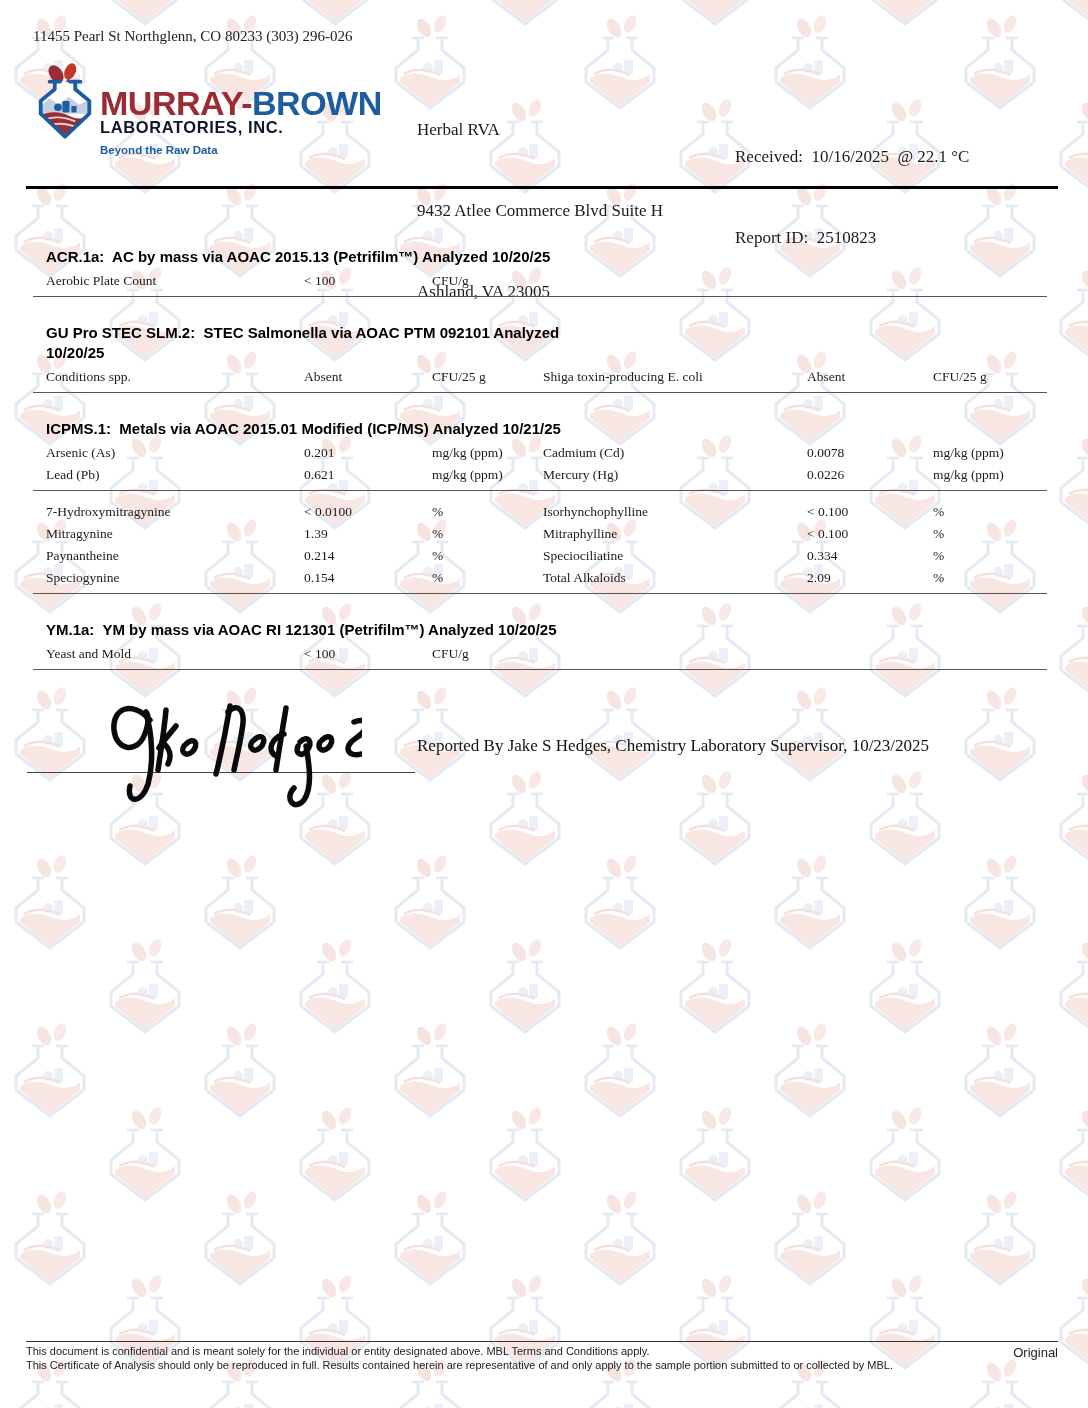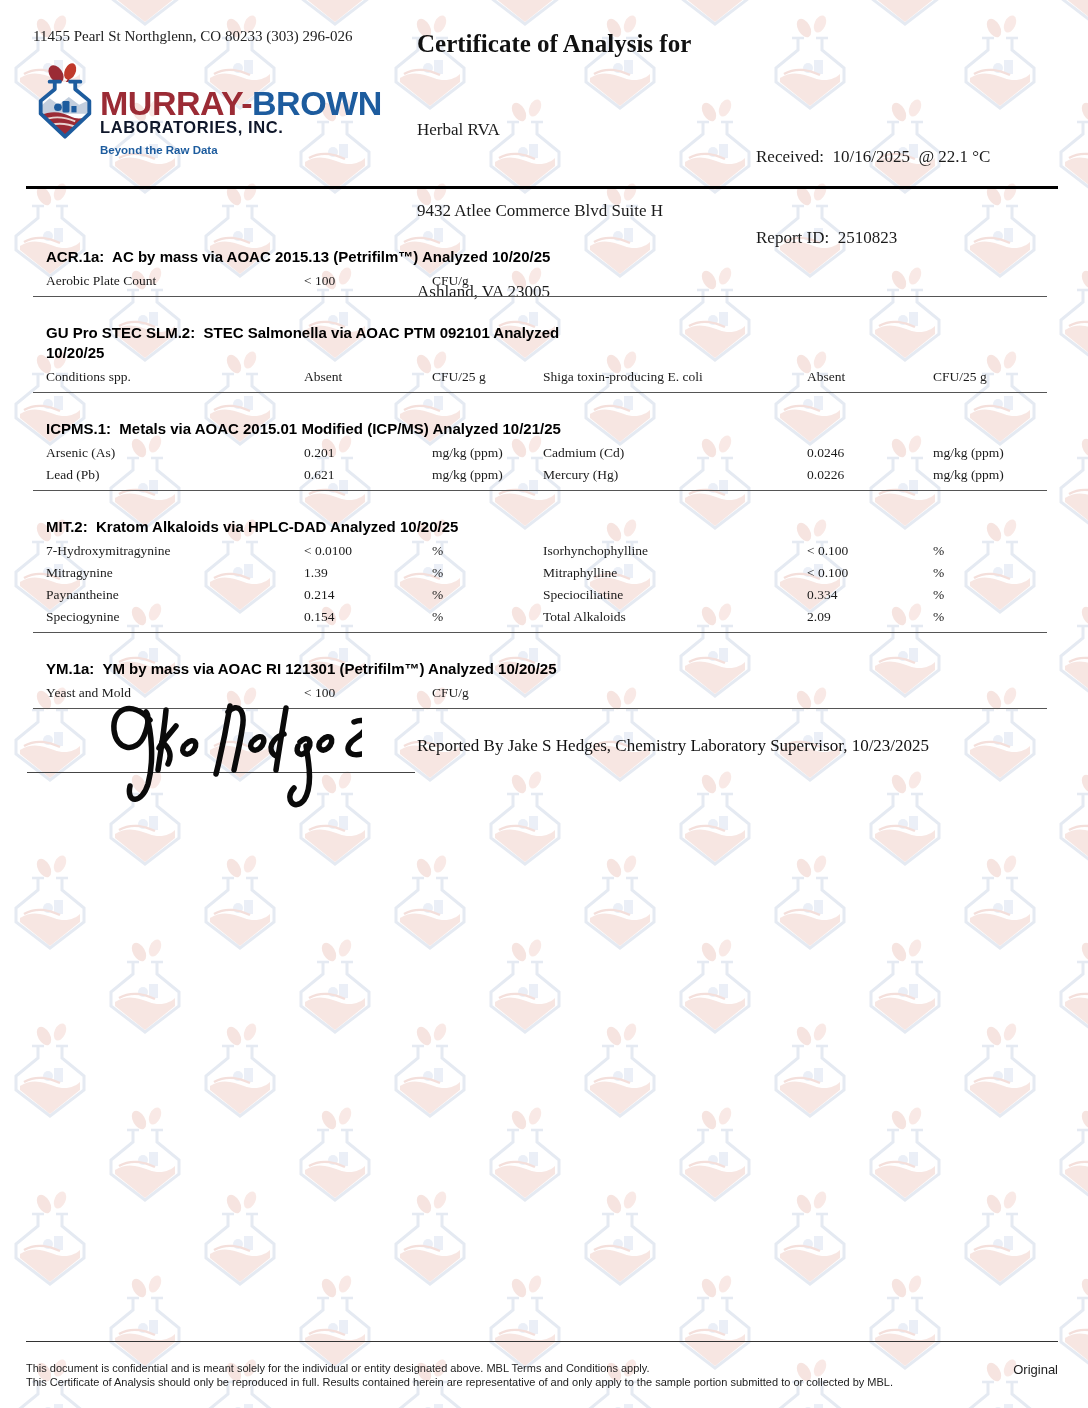--- a/index.html
+++ b/index.html
@@ -13,21 +13,21 @@
   .logo-icon{position:absolute;left:33px;top:54px;}
   .logo-text{position:absolute;left:100px;top:90px;font-family:"Liberation Sans",sans-serif;}
   .logo-name{font-size:34px;font-weight:bold;letter-spacing:-0.5px;line-height:27px;}
   .logo-name .red{color:#9B2B35;}
   .logo-name .blue{color:#1D5C9E;}
   .logo-sub{font-size:16.5px;font-weight:bold;color:#0f172a;letter-spacing:0.6px;line-height:20px;}
   .logo-tagline{font-size:11.5px;font-weight:bold;color:#1D5C9E;margin-top:7px;}
 
   .doc-title{position:absolute;left:417px;top:30px;font-size:25px;font-weight:bold;color:#111;margin:0;}
   .client-block{position:absolute;left:417px;top:62px;font-size:17px;line-height:27px;white-space:pre-wrap;}
-  .meta-block{position:absolute;left:756px;top:89px;font-size:17px;line-height:27px;white-space:pre-wrap;}
+  .meta-block{position:absolute;left:735px;top:89px;font-size:17px;line-height:27px;white-space:pre-wrap;}
 
   .thick-rule{position:absolute;left:26px;top:186px;width:1032px;height:3px;background:#000;}
   .sample-line{position:absolute;left:34px;top:192px;font-size:21px;}
   .sample-label{font-weight:bold;margin-right:24px;}
   .sample-id{margin-right:16px;}
 
   
   .sections{position:absolute;left:33px;top:221px;width:1014px;}
   .test-section{padding-top:10px;}
   .sec-h{font-family:"Liberation Sans",sans-serif;font-size:15px;font-weight:bold;color:#000;
@@ -37,21 +37,21 @@
   .thin-rule{border-top:1px solid #555;margin-top:4px;}
 
   
   .sig-block{position:absolute;left:27px;top:690px;width:1010px;height:120px;}
   .sig-line{position:absolute;left:0;top:82px;width:388px;border-top:1.5px solid #444;}
   .signature-svg{position:absolute;left:75px;top:2px;}
   .reported{position:absolute;left:390px;top:46px;font-size:17px;color:#111;}
 
   
   .footer{position:absolute;left:26px;top:1341px;width:1032px;border-top:1px solid #333;
-          padding-top:20px;display:flex;justify-content:space-between;align-items:flex-start;
+          padding-top:3px;display:flex;justify-content:space-between;align-items:flex-start;
           font-family:"Liberation Sans",sans-serif;color:#222;}
   .footer-lines{font-size:11px;line-height:13.5px;}
   .copy-type{font-size:13px;}
 </style>
 </head>
 <body>
 
 <div class="page">
 
   <svg class="wm" width="1088" height="1408" aria-hidden="true">
@@ -98,21 +98,20 @@
       <path d="M34,26 V38 L12,56 V76 L50,112 L88,76 V56 L66,38 V26" fill="none" stroke="#1D5C9E" stroke-width="6" stroke-linejoin="round"></path>
       <path d="M26,26 H42 M58,26 H74" stroke="#1D5C9E" stroke-width="6" stroke-linecap="round"></path>
     </svg>
 
     <div class="logo-text">
       <div class="logo-name"><span class="red">MURRAY-</span><span class="blue">BROWN</span></div>
       <div class="logo-sub">LABORATORIES, INC.</div>
       <div class="logo-tagline">Beyond the Raw Data</div>
     </div>
 
-    <h1 class="doc-title">Certificate of Analysis for</h1>
 
     <div class="client-block">
       <div>Herbal RVA</div>
       <div>9432 Atlee Commerce Blvd Suite H</div>
       <div>Ashland, VA 23005</div>
     </div>
 
     <div class="meta-block">
       <div>Received:  10/16/2025  @ 22.1 °C</div>
       <div>Report ID:  2510823</div>
@@ -149,36 +148,35 @@
         <div class="thin-rule"></div>
       </section>
 
       <section class="test-section">
         <h2 class="sec-h">ICPMS.1:  Metals via AOAC 2015.01 Modified (ICP/MS) Analyzed 10/21/25</h2>
         <div class="row">
           <span>Arsenic (As)</span>
           <span>0.201</span>
           <span>mg/kg (ppm)</span>
           <span>Cadmium (Cd)</span>
-          <span>0.0246</span>
+          <span>0.0078</span>
           <span>mg/kg (ppm)</span>
         </div>
         <div class="row">
           <span>Lead (Pb)</span>
           <span>0.621</span>
           <span>mg/kg (ppm)</span>
           <span>Mercury (Hg)</span>
           <span>0.0226</span>
           <span>mg/kg (ppm)</span>
         </div>
         <div class="thin-rule"></div>
       </section>
 
       <section class="test-section">
-        <h2 class="sec-h">MIT.2:  Kratom Alkaloids via HPLC-DAD Analyzed 10/20/25</h2>
         <div class="row">
           <span>7-Hydroxymitragynine</span>
           <span>&lt; 0.0100</span>
           <span>%</span>
           <span>Isorhynchophylline</span>
           <span>&lt; 0.100</span>
           <span>%</span>
         </div>
         <div class="row">
           <span>Mitragynine</span>

